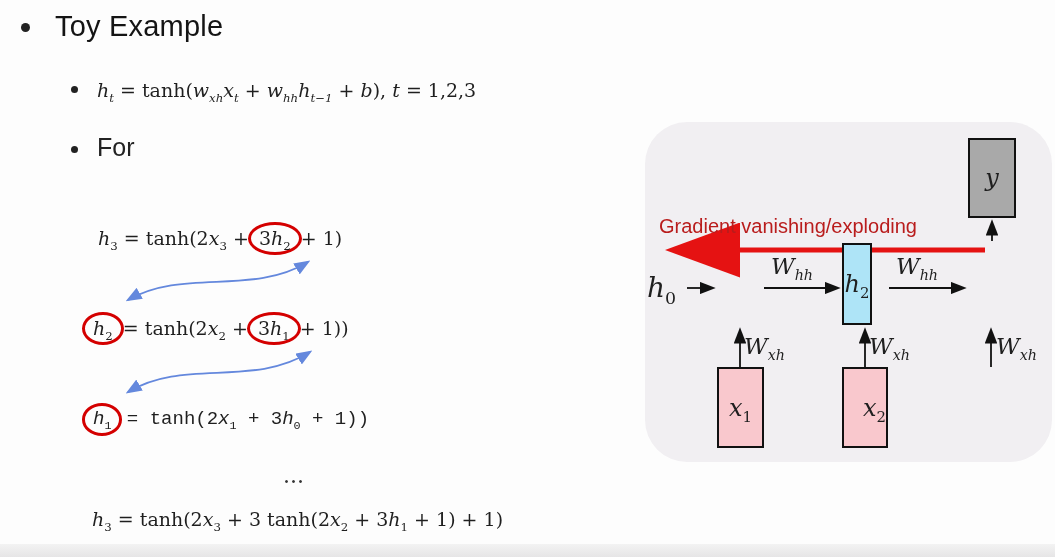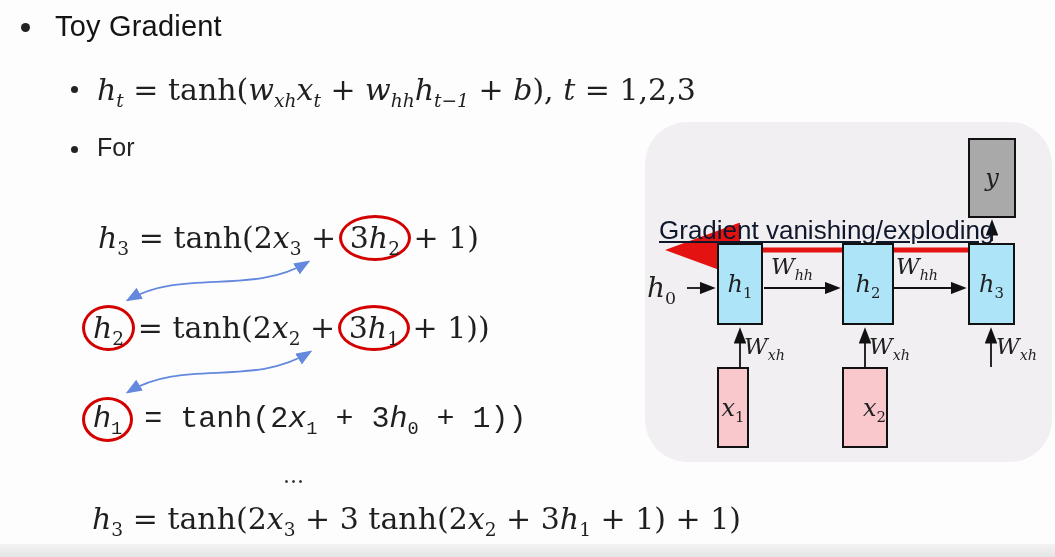--- a/index.html
+++ b/index.html
@@ -11,21 +11,21 @@
   body{
     position:relative;background:#fdfdfd;overflow:hidden;
     font-family:"Liberation Sans",sans-serif;color:var(--ink);
   }
   .abs{position:absolute;}
   
   .title{font-size:29px;font-weight:500;color:#141414;letter-spacing:.2px;}
   .bullet-dot{border-radius:50%;background:#222;}
   .math{
     font-family:"DejaVu Serif","Liberation Serif",serif;
-    font-size:30px;color:#1f1f1f;white-space:nowrap;line-height:34px;
+    font-size:19px;color:#1f1f1f;white-space:nowrap;line-height:34px;
   }
   .math .mi{font-style:italic;}
   .math .mr{font-style:normal;}
   .math sub{font-size:0.62em;line-height:0;}
   .sans-inline{font-family:"Liberation Sans",sans-serif;font-size:25px;color:#232323;margin-right:8px;}
   .circ{
     border:3px solid var(--circle);
     border-radius:50%;
     padding:2px 8px 3px 8px;
     margin:0 -7px;
@@ -41,33 +41,33 @@
     display:flex;align-items:center;justify-content:center;
   }
   .node .math{font-size:24px;line-height:1;}
   .h-node{background:var(--h_box);}
   .x-node{background:var(--x_box);}
   .y-node{background:var(--y_box);}
   .edge-label{position:absolute;width:64px;text-align:left;}
   .edge-label .math{font-size:23px;line-height:1;}
   .caption{
     position:absolute;left:14px;top:93px;
-    font-size:26px;color:#0f172a;white-space:nowrap;text-decoration:underline;
+    font-size:20px;color:#b91c1c;white-space:nowrap;
   }
   .overlay-svg{position:absolute;inset:0;pointer-events:none;}
   .bottom-strip{
     left:0;bottom:0;width:1055px;height:13px;
     background:linear-gradient(#f3f3f3,#e6e5e6);
   }
 </style>
 </head>
 <body>
 
 <span class="abs bullet-dot" style="left:21px;top:23px;width:9px;height:9px;"></span>
-<div class="abs title" style="left:55px;top:10px;">Toy Gradient</div>
+<div class="abs title" style="left:55px;top:10px;">Toy Example</div>
 
 <span class="abs bullet-dot" style="left:71px;top:86px;width:7px;height:7px;"></span>
 <div class="abs math" style="left:97px;top:73px;"><span class="mi">h</span><sub style="font-style: italic;">t</sub><span class="mr"> = tanh(</span><span class="mi">w</span><sub style="font-style: italic;">xh</sub><span class="mi">x</span><sub style="font-style: italic;">t</sub><span class="mr"> + </span><span class="mi">w</span><sub style="font-style: italic;">hh</sub><span class="mi">h</span><sub style="font-style: italic;">t−1</sub><span class="mr"> + </span><span class="mi">b</span><span class="mr">), </span><span class="mi">t</span><span class="mr"> = 1,2,3</span></div>
 
 <span class="abs bullet-dot" style="left:71px;top:146px;width:7px;height:7px;"></span>
 <div class="abs" style="left:97px;top:133px;display:flex;align-items:baseline;">
   <span class="sans-inline">For</span>
 </div>
 
 <div class="abs math" style="left:98px;top:221px;"><span class="mi">h</span><sub style="font-style: normal;">3</sub><span class="mr"> = tanh(2</span><span class="mi">x</span><sub style="font-style: normal;">3</sub><span class="mr"> + </span><span class="circ"><span class="mr">3</span><span class="mi">h</span><sub style="font-style: normal;">2</sub></span><span class="mr"> + 1)</span></div>
@@ -111,31 +111,25 @@
   </svg>
 
   <div class="caption">Gradient vanishing/exploding</div>
 
   <div class="node y-node" style="left:323px;top:16px;width:48px;height:80px;">
     <span class="math"><span class="mi">y</span></span>
   </div>
 
   <div class="abs math" style="left:2px;top:152px;line-height:28px;font-size:28px;"><span class="mi">h</span><sub style="font-style: normal;">0</sub></div>
 
-  <div class="node h-node" style="left:72px;top:121px;width:46px;height:82px;">
-    <span class="math"><span class="mi">h</span><sub style="font-style: normal;">1</sub></span>
-  </div>
-  <div class="node h-node" style="left:197px;top:121px;width:52px;height:82px;">
+  <div class="node h-node" style="left:197px;top:121px;width:30px;height:82px;">
     <span class="math"><span class="mi">h</span><sub style="font-style: normal;">2</sub></span>
   </div>
-  <div class="node h-node" style="left:323px;top:121px;width:47px;height:82px;">
-    <span class="math"><span class="mi">h</span><sub style="font-style: normal;">3</sub></span>
-  </div>
 
-  <div class="node x-node" style="left:72px;top:245px;width:32px;height:81px;align-items:center;">
+  <div class="node x-node" style="left:72px;top:245px;width:47px;height:81px;align-items:center;">
     <span class="math"><span class="mi">x</span><sub style="font-style: normal;">1</sub></span>
   </div>
   <div class="node x-node" style="left:197px;top:245px;width:46px;height:81px;justify-content:flex-end;">
     <span class="math"><span class="mi">x</span><sub style="font-style: normal;">2</sub></span>
   </div>
 
   <div class="edge-label" style="left:126px;top:133px;">
     <span class="math"><span class="mi">W</span><sub style="font-style: italic;">hh</sub></span>
   </div>
   <div class="edge-label" style="left:251px;top:133px;">

